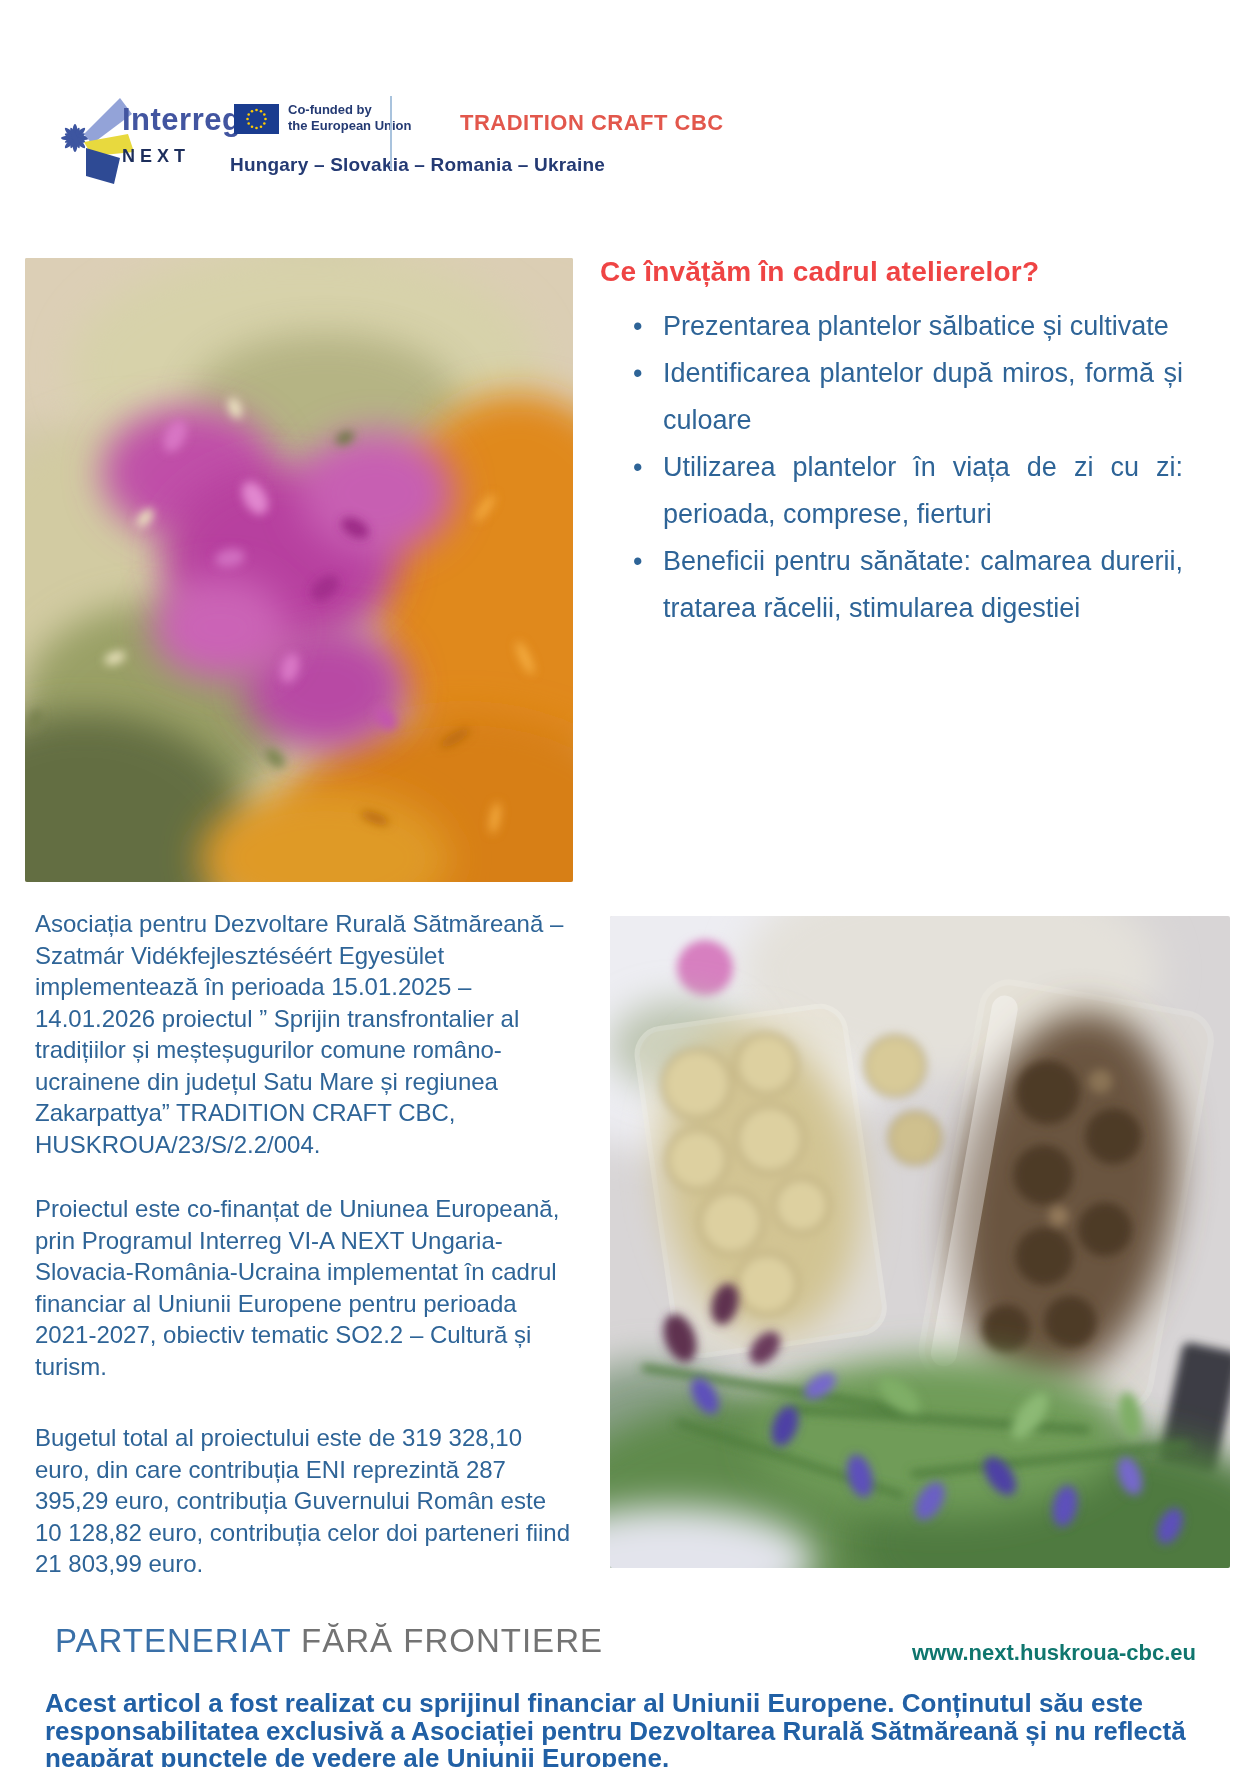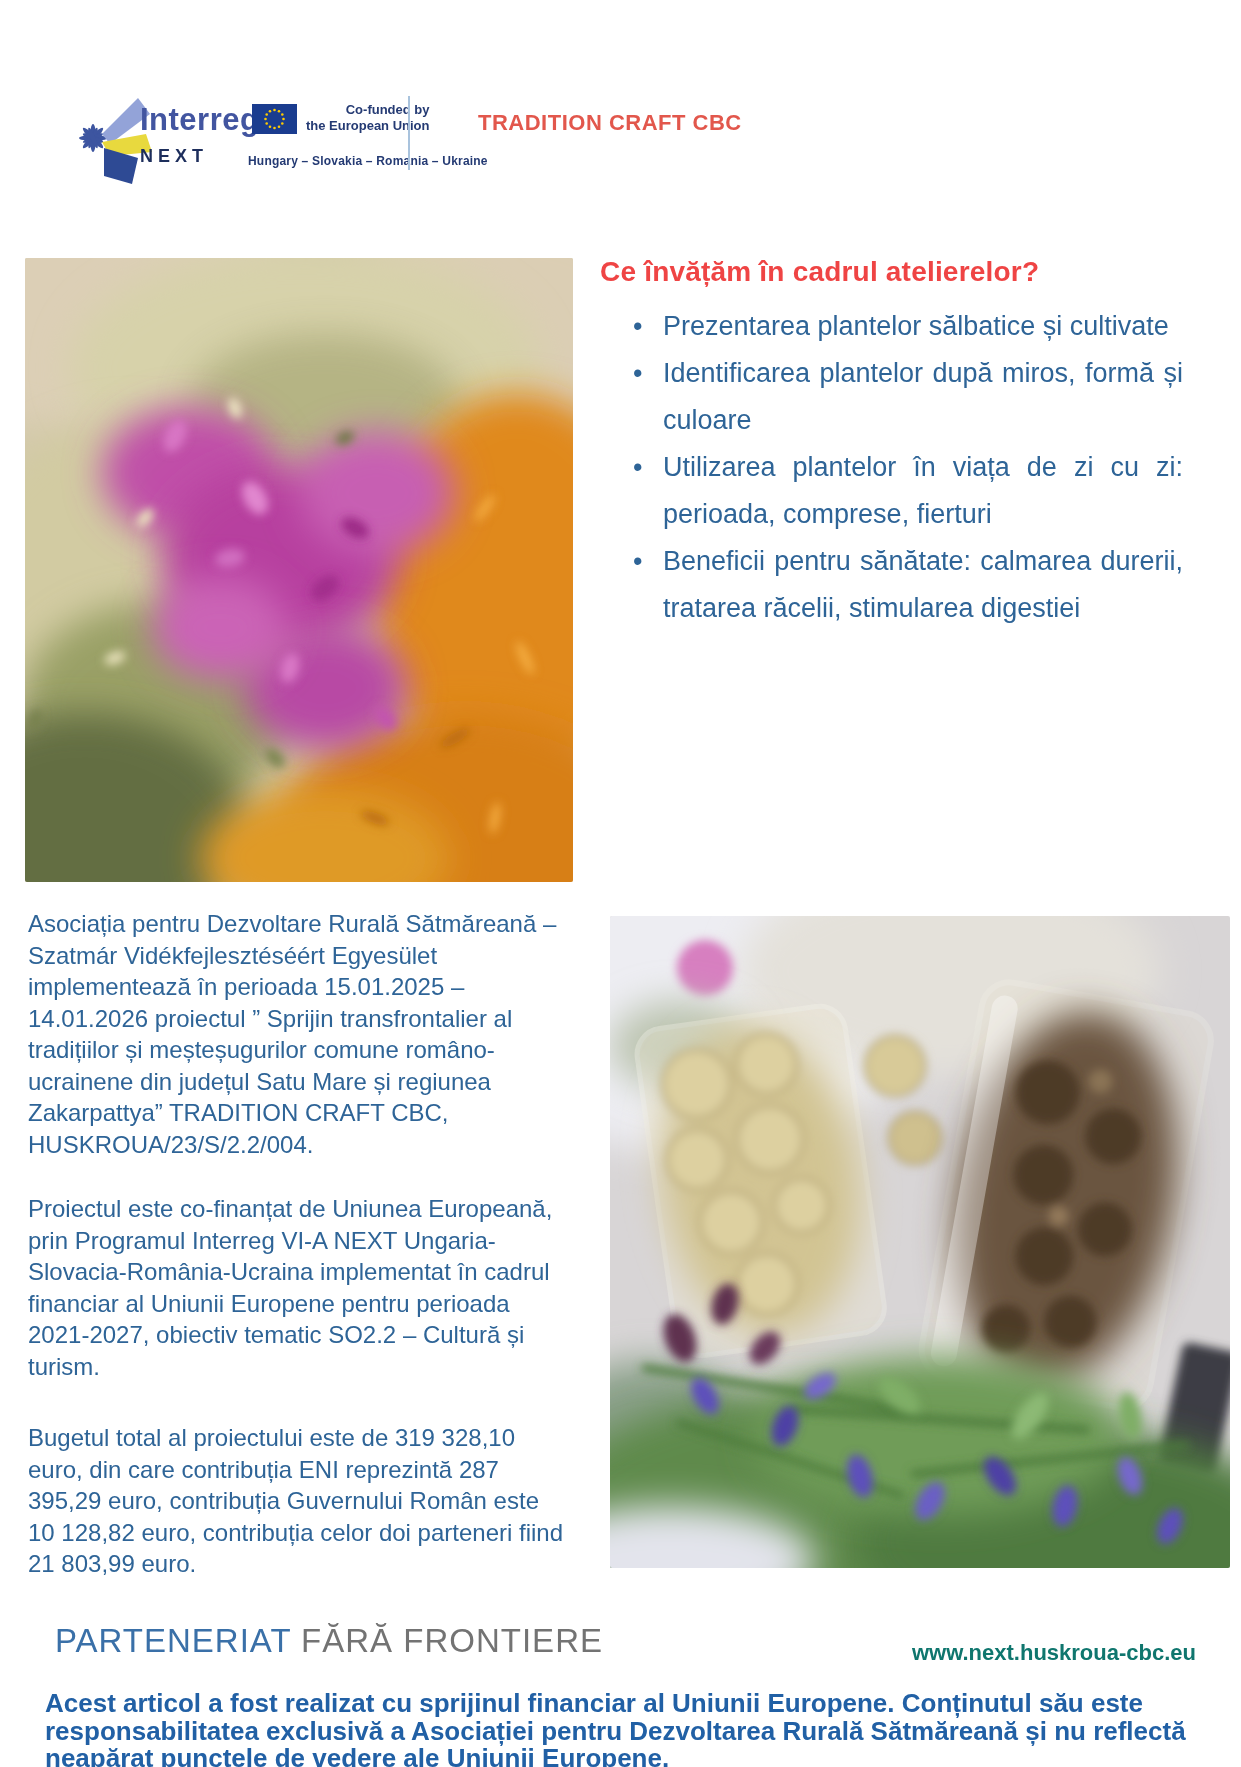--- a/index.html
+++ b/index.html
@@ -2,45 +2,45 @@
 <html><head>
 <meta charset="utf-8">
 <style>
   * { margin:0; padding:0; box-sizing:border-box; }
   html,body { background:#ffffff; }
   .page {
     position:relative; width:1241px; height:1767px; background:#ffffff;
     font-family:"Liberation Sans", sans-serif; overflow:hidden;
   }
   
-  .header { position:absolute; left:76px; top:88px; width:1140px; height:100px;text-align:right; }
+  .header { position:absolute; left:58px; top:88px; width:1140px; height:100px; }
   .logo-flower { position:absolute; left:0; top:4px; }
   .brand { position:absolute; left:64px; top:14px; font-size:31px; font-weight:600; color:#4255a0; letter-spacing:.5px; }
   .eu-flag { position:absolute; left:176px; top:16px; }
   .cofunded { position:absolute; left:230px; top:14px; font-size:13px; font-weight:700; color:#243a73; line-height:16px; }
   .next { position:absolute; left:64px; top:58px; font-size:18px; font-weight:700; color:#1d2e5c; letter-spacing:5px; }
-  .countries { position:absolute; left:142px; top:66px; font-size:12px; font-weight:700; color:#243a73; letter-spacing:.2px;padding-left:30px; }
+  .countries { position:absolute; left:142px; top:66px; font-size:19px; font-weight:700; color:#243a73; letter-spacing:.2px;padding-left:30px; }
   .hdr-divider { position:absolute; left:332px; top:8px; width:2px; height:74px; background:#a9c3dd; }
   .acronym { position:absolute; left:402px; top:22px; font-size:22px; font-weight:700; color:#e2574c; letter-spacing:.5px; }
   
   .photo { position:absolute; overflow:hidden; border-radius:2px; }
   .photo-left  { left:25px;  top:258px; width:548px; height:624px; }
   .photo-right { left:610px; top:916px; width:620px; height:652px; }
   
   .learn { position:absolute; left:600px; top:256px; width:598px; }
   .learn h2 { font-size:28px; font-weight:700; color:#ef4444; margin:0 0 14px 0; letter-spacing:.2px; }
   .learn ul { list-style:none; margin:15px; padding:0 0 0 48px; }
   .learn li {
     position:relative; font-size:27px; line-height:47px; color:#2e6497;
     text-align:justify; text-justify:inter-word;
   }
   .learn li::before { content:"•"; position:absolute; left:-30px; top:0; color:#2e6497; }
   
   .col-left { position:absolute; left:27px; top:908px; width:545px; color:#2e6497; font-size:24px; line-height:31.5px; }
-  .col-left p { margin:0 0 33px 1px; }
+  .col-left p { margin:0 0 33px 8px; }
   .col-left p.gap-lg { margin-top:40px; }
   
   .slogan { position:absolute; left:55px; top:1622px; font-size:33px; font-weight:500; letter-spacing:1px; }
   .slogan .hl { color:#3a70a8; }
   .slogan .rest { color:#737373;margin-top:32px; }
   .website { position:absolute; right:45px; top:1640px; font-size:22px; font-weight:700; color:#0f766e; text-decoration:none; }
   .disclaimer {
     position:absolute; left:45px; top:1690px; width:1158px;
     font-size:26px; font-weight:700; color:#2160a5; line-height:27.5px;
   }

